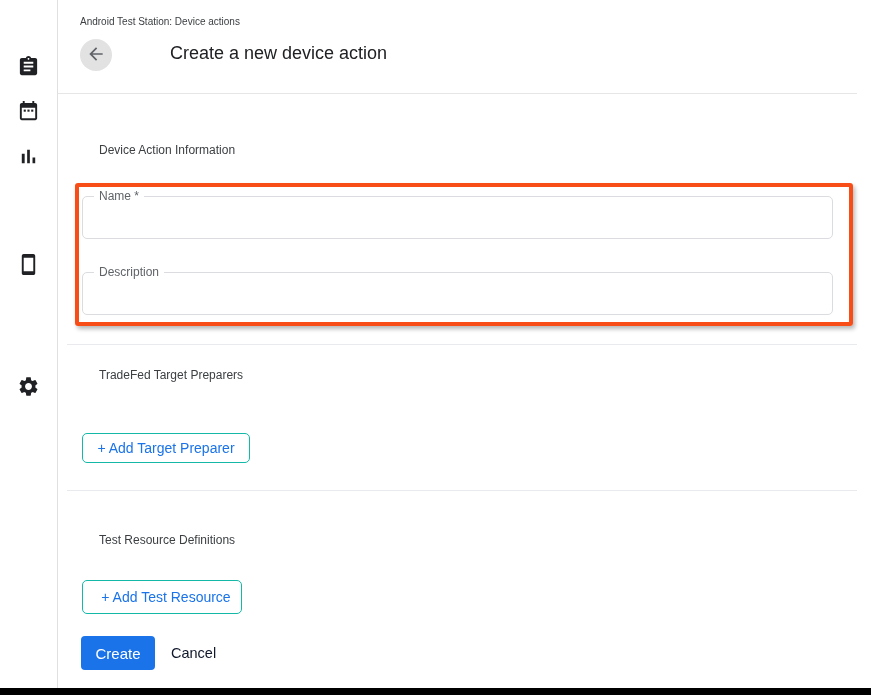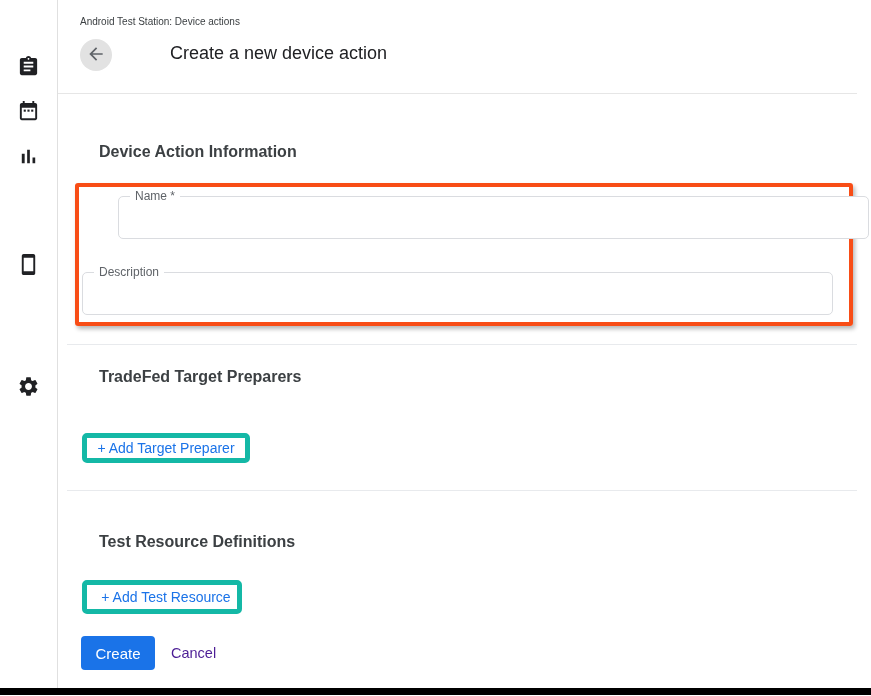--- a/index.html
+++ b/index.html
@@ -44,40 +44,40 @@
     font-size:18px; color:#202124; font-weight:400;margin-left:48px;
   }
   .header-divider {
     position:absolute; left:58px; top:93px; width:799px; height:1px;
     background:#e6e6e6;
   }
 
   
   .section-heading {
     position:absolute; left:99px;
-    font-size:16px; font-weight:700; color:#3c4043;
+    font-size:12px; font-weight:400; color:#3c4043;
   }
   .sh-1 { top:143px; }
   .sh-2 { top:368px; }
   .sh-3 { top:533px; }
 
   
   .highlight-box {
     position:absolute; left:75px; top:183px; width:778px; height:143px;
     border:4px solid #f84d16; border-radius:3px;
     box-shadow:2px 3px 4px rgba(0,0,0,0.28);
     pointer-events:none;
   }
 
   
   .field {
     position:absolute; left:82px; width:751px; height:43px;
     border:1px solid #dadce0; border-radius:5px; background:#fff;
   }
-  .f-name { top:196px;margin-left:36px; }
+  .f-name { top:196px; }
   .f-desc { top:272px; }
   .field-label {
     position:absolute; top:-8px; left:11px;
     background:#fff; padding:0 5px;
     font-size:12px; color:#5f6368; line-height:15px;
   }
   .field input {
     width:100%; height:100%; border:none; outline:none; background:transparent;
     padding:10px 14px; font-size:14px; font-family:"Liberation Sans", sans-serif;
     color:#202124;
@@ -86,21 +86,21 @@
   
   .content-divider {
     position:absolute; left:67px; width:790px; height:1px; background:#e8eaed;
   }
   .cd-1 { top:344px; }
   .cd-2 { top:490px; }
 
   
   .stroked-btn {
     position:absolute; left:82px; background:#fff;
-    border:5px solid #14b8a6; border-radius:5px;
+    border:1px solid #14b8a6; border-radius:5px;
     color:#1a73e8; font-size:14px; font-family:"Liberation Sans", sans-serif;
     display:flex; align-items:center; justify-content:center; cursor:pointer;
   }
   .b-target { top:433px; width:168px; height:30px; }
   .b-resource { top:580px; width:160px; height:34px;padding-left:8px; }
 
   .create-btn {
     position:absolute; left:81px; top:636px; width:74px; height:34px;
     background:#1a73e8; color:#ffffff; border:none; border-radius:4px;
     font-size:15px; font-family:"Liberation Sans", sans-serif; cursor:pointer;
@@ -189,15 +189,15 @@
 
 <h2 class="section-heading sh-2">TradeFed Target Preparers</h2>
 <button class="stroked-btn b-target" style="color: rgb(26, 115, 232);">+ Add Target Preparer</button>
 
 <div class="content-divider cd-2"></div>
 
 <h2 class="section-heading sh-3">Test Resource Definitions</h2>
 <button class="stroked-btn b-resource" style="color: rgb(26, 115, 232);">+ Add Test Resource</button>
 
 <button class="create-btn" style="background-color: rgb(26, 115, 232);">Create</button>
-<button class="cancel-link" style="color: #4c1d95;">Cancel</button>
+<button class="cancel-link" style="color: #0f172a;">Cancel</button>
 
 <div class="bottom-bar"></div>
 
 </body></html>

